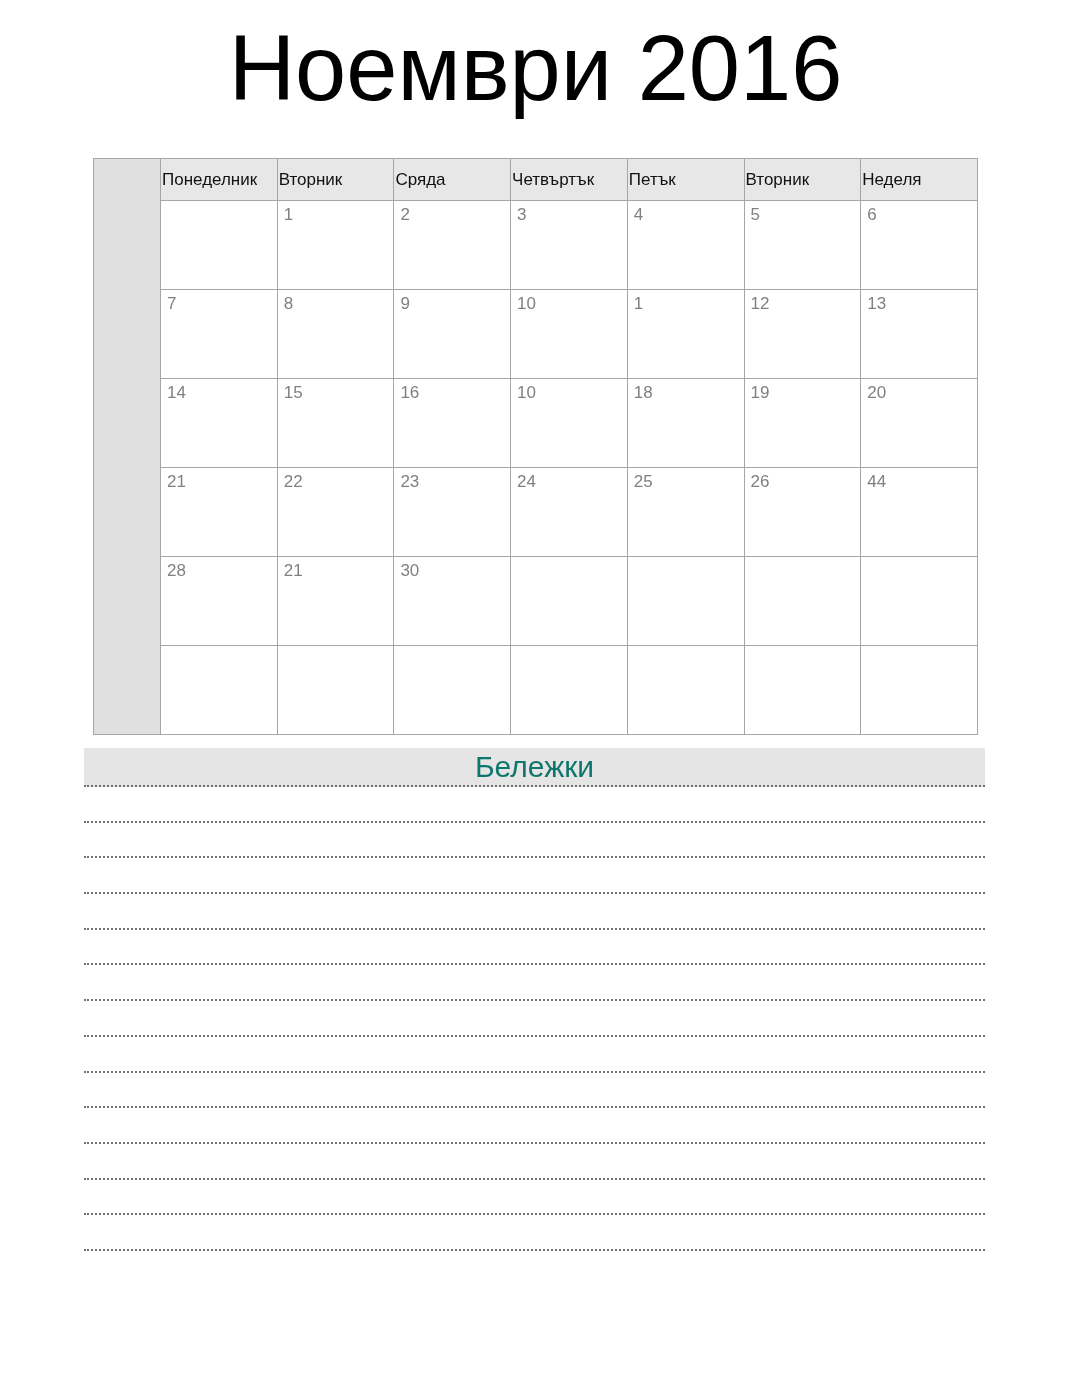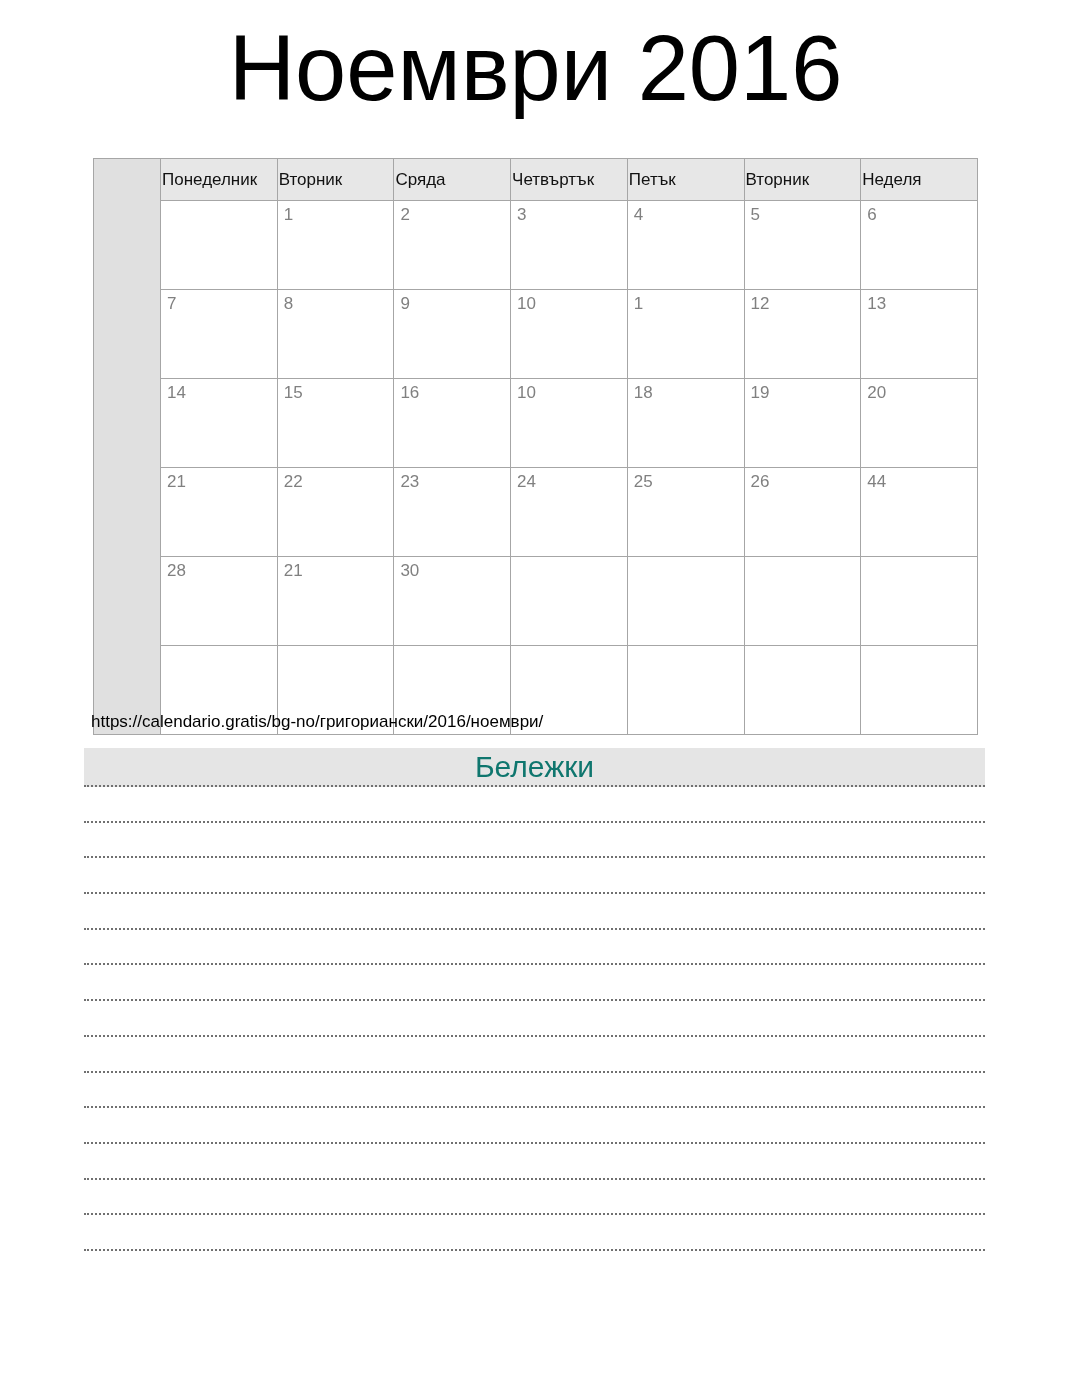--- a/index.html
+++ b/index.html
@@ -164,21 +164,20 @@
           <td class="day"></td>
           <td class="day"></td>
           <td class="day"></td>
           <td class="day"></td>
           <td class="day"></td>
           <td class="day"></td>
         </tr>
       </tbody>
   </table>
 
-  <div class="source-url">https://calendario.gratis/bg-no/григориански/2016/ноември/</div>
 
   <div class="notes-header">
     <span>Бележки</span>
   </div>
 
   <div class="notes-lines">
       <div class="note-line"></div>
       <div class="note-line"></div>
       <div class="note-line"></div>
       <div class="note-line"></div>

